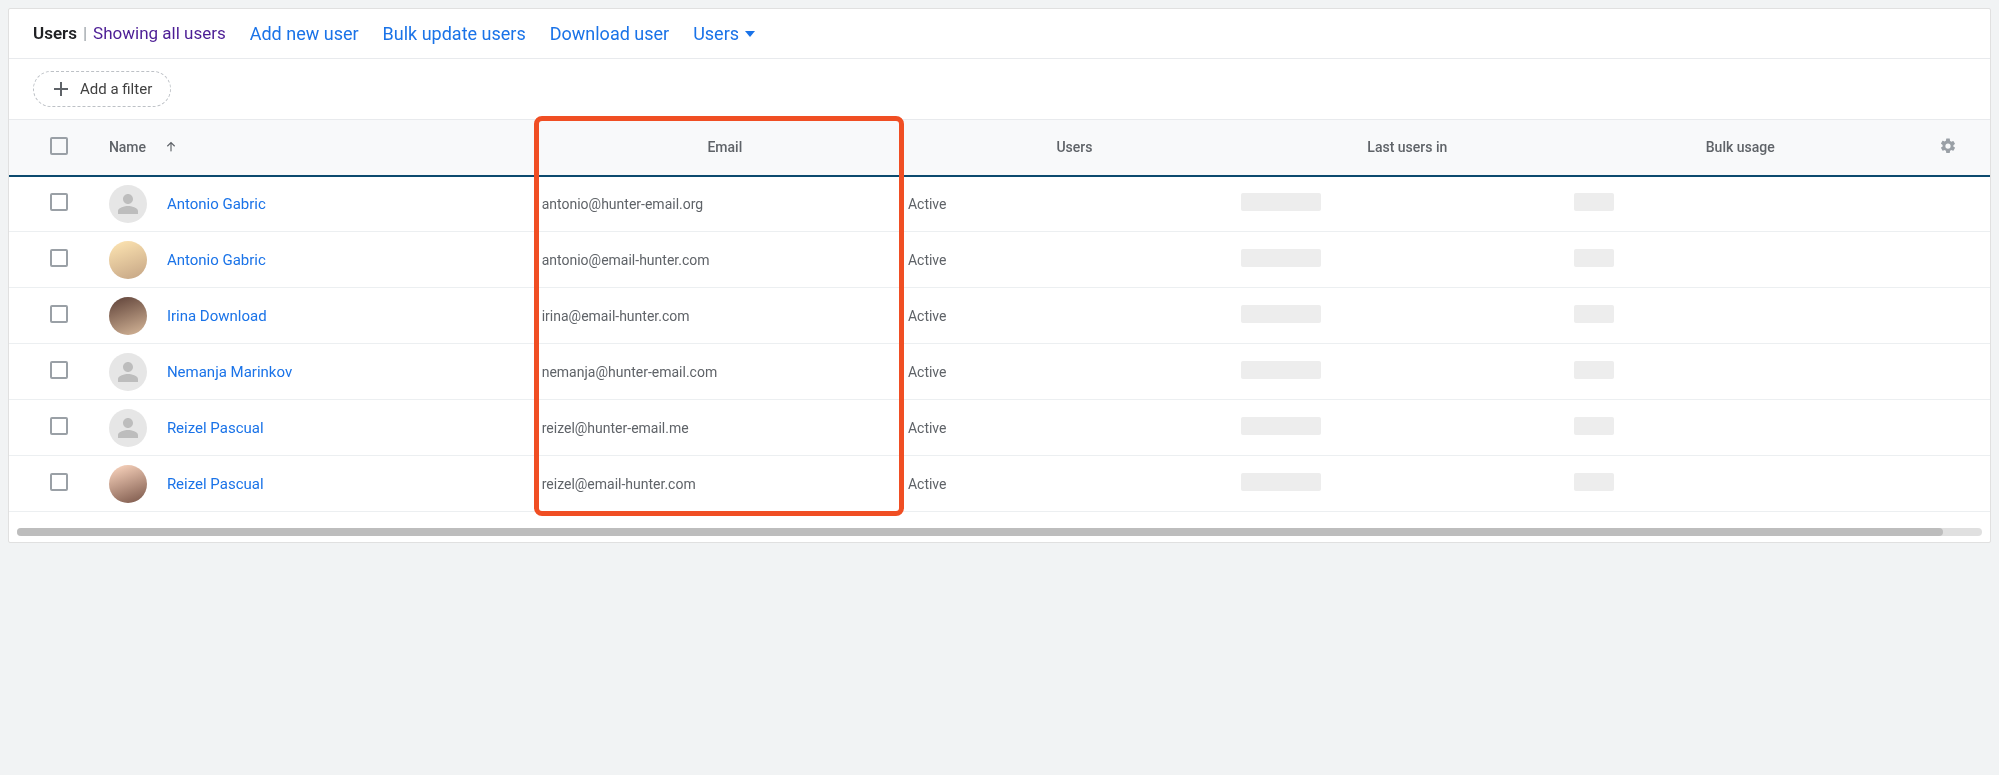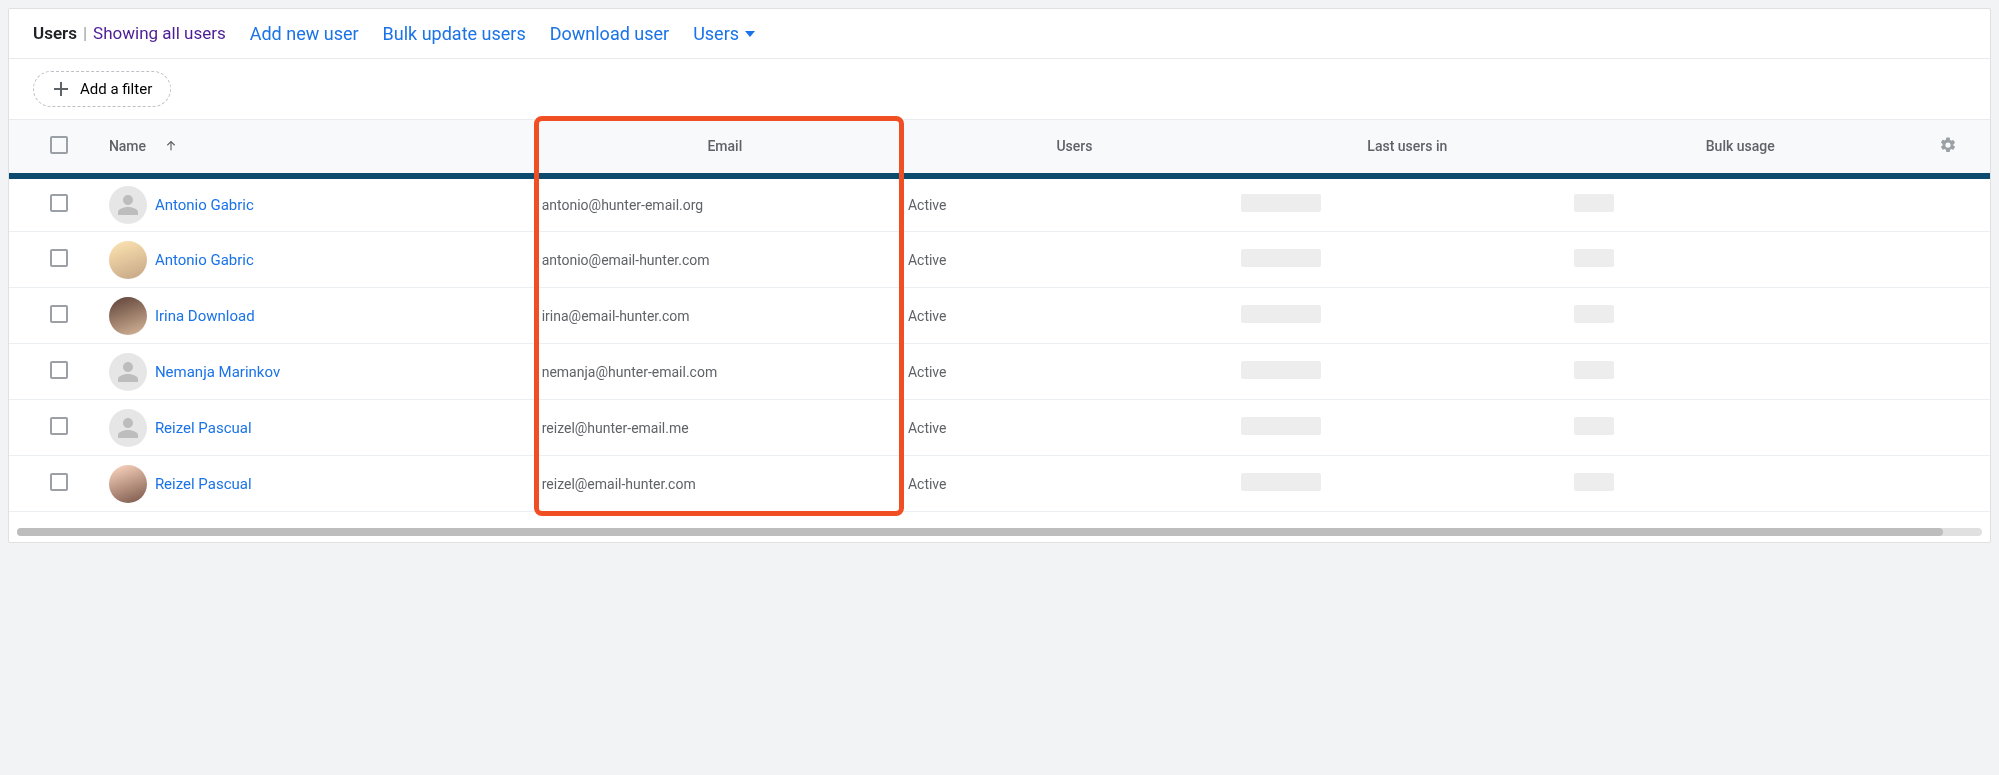--- a/index.html
+++ b/index.html
@@ -50,41 +50,41 @@
   .filterbar {
     padding: 12px 24px;
   }
   .add-filter {
     display: inline-flex;
     align-items: center;
     gap: 10px;
     padding: 8px 18px;
     border: 1px dashed #bdc1c6;
     border-radius: 22px;
-    color: #000000;
+    color: #404040;
     cursor: pointer;
     font-size: 15px;
   }
   .plus-icon {
     width: 18px; height: 18px;
     position: relative;
   }
   .plus-icon::before, .plus-icon::after {
     content: "";
     position: absolute;
     background: #5f6368;
   }
   .plus-icon::before { left: 8px; top: 2px; width: 2px; height: 14px; }
   .plus-icon::after  { top: 8px; left: 2px; height: 2px; width: 14px; }
 
   .table { width: 100%; border-collapse: collapse; }
   .thead-row {
     background: #f8f9fa;
     border-top: 1px solid #e8eaed;
-    border-bottom: 6px solid #0c4a6e;
+    border-bottom: 2px solid #0c4a6e;
   }
   .row {
     border-bottom: 1px solid #eceff1;
   }
   .cell {
     height: 56px;
     vertical-align: middle;
     color: #5f6368;
     font-size: 14px;
   }
@@ -106,21 +106,21 @@
   }
   .name-wrap {
     display: flex;
     align-items: center;
     gap: 18px;
   }
   .sort-arrow svg { display: block; }
   .name-cell {
     display: flex;
     align-items: center;
-    gap: 8px;
+    gap: 20px;
   }
   .avatar {
     width: 38px; height: 38px;
     border-radius: 50%;
     background: #e6e6e6;
     display: flex;
     align-items: center;
     justify-content: center;
     overflow: hidden;
   }

